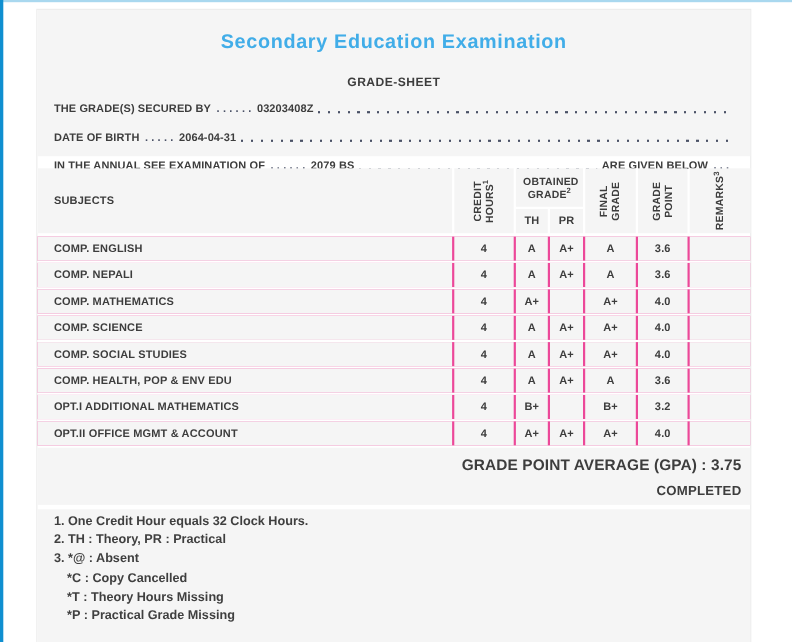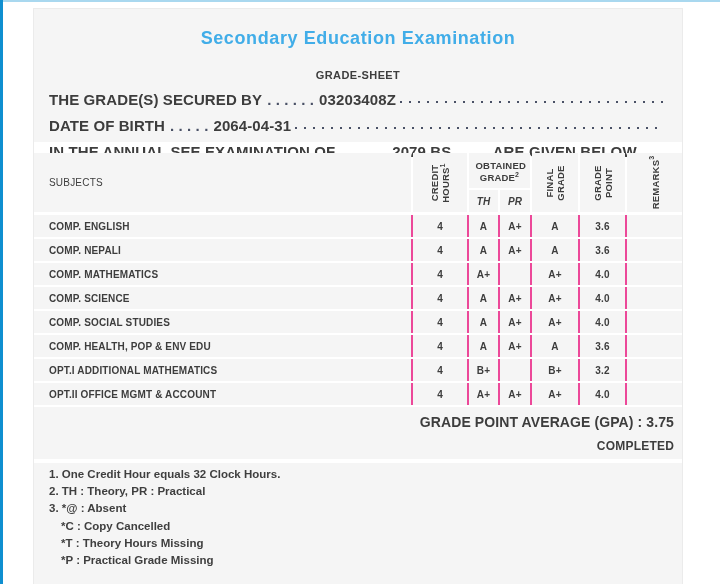--- a/index.html
+++ b/index.html
@@ -25,60 +25,60 @@
   .head{height:133px; padding-top:19px;}
   .title{
     text-align:center; font-size:18px; line-height:21px;
     color:var(--accent); letter-spacing:.6px; font-weight:700;
   }
   .subtitle{
     text-align:center; font-size:11px; line-height:13px; margin-top:20px;
     font-weight:700; letter-spacing:.4px;
   }
   .info{
-    display:flex; align-items:flex-start; font-size:15px; font-weight:700;
+    display:flex; align-items:flex-start; font-size:10px; font-weight:700;
     line-height:14px; height:14px; padding:0 14px 0 15px; letter-spacing:.1px;
   }
   .info.first{margin-top:11px;}
   .info + .info{margin-top:12px;}
   .tdots{color:var(--dots); margin:0 5px; white-space:pre;}
   .leader{
     flex:1; height:2px; margin:8px 4px 0 4px;
     background:repeating-linear-gradient(to right, var(--dots) 0 2px, transparent 2px 9px);
     min-width:10px;
   }
   .info .val{white-space:nowrap;}
   .info .suffix{white-space:nowrap;}
   
   .thead{
     margin-top:11px; height:59px; display:grid; grid-template-columns:var(--gridcols);
     column-gap:2px; background:#ffffff;
   }
   .cell{background:var(--sec);}
   .ch-subjects{
     display:flex; align-items:center; padding-left:15px;
-    font-size:10px; font-weight:400; letter-spacing:.2px;
+    font-size:10px; font-weight:700; letter-spacing:.2px;
   }
   .rotcell{display:flex; align-items:center; justify-content:center; overflow:visible;}
   .rot{
     width:56px; flex-shrink:0; transform:rotate(-90deg); text-align:center;
     font-size:9.5px; font-weight:700; line-height:11px; letter-spacing:.2px;
   }
   sup{font-size:7px; vertical-align:super; line-height:0;}
   .obtained{grid-column:3 / 5; display:flex; flex-direction:column; row-gap:2px; background:transparent;}
   .og-top{
     background:var(--sec); flex:1; display:flex; align-items:center; justify-content:center;
     text-align:center; font-size:9.5px; font-weight:700; line-height:11.5px; letter-spacing:.2px;
     padding-top:2px;
   }
   .og-top .lbl{display:block; width:48px;}
   .og-bottom{height:22px; display:grid; grid-template-columns:29px minmax(0,1fr); column-gap:2px;}
   .og-bottom .sub{
     display:flex; align-items:center; justify-content:center;
-    font-size:10px; font-weight:700;font-style:italic;
+    font-size:10px; font-weight:700;
   }
   
   .trow{
     display:grid; grid-template-columns:var(--gridcols); column-gap:2px;
     background:#ec4899; height:22px; margin-top:2px;
   }
   .trow:first-child{margin-top:3px;}
   .trow .cell{display:flex; align-items:center; justify-content:center; font-size:10px; font-weight:700; letter-spacing:.15px;}
   .trow .subj{justify-content:flex-start; padding-left:15px;}
   

